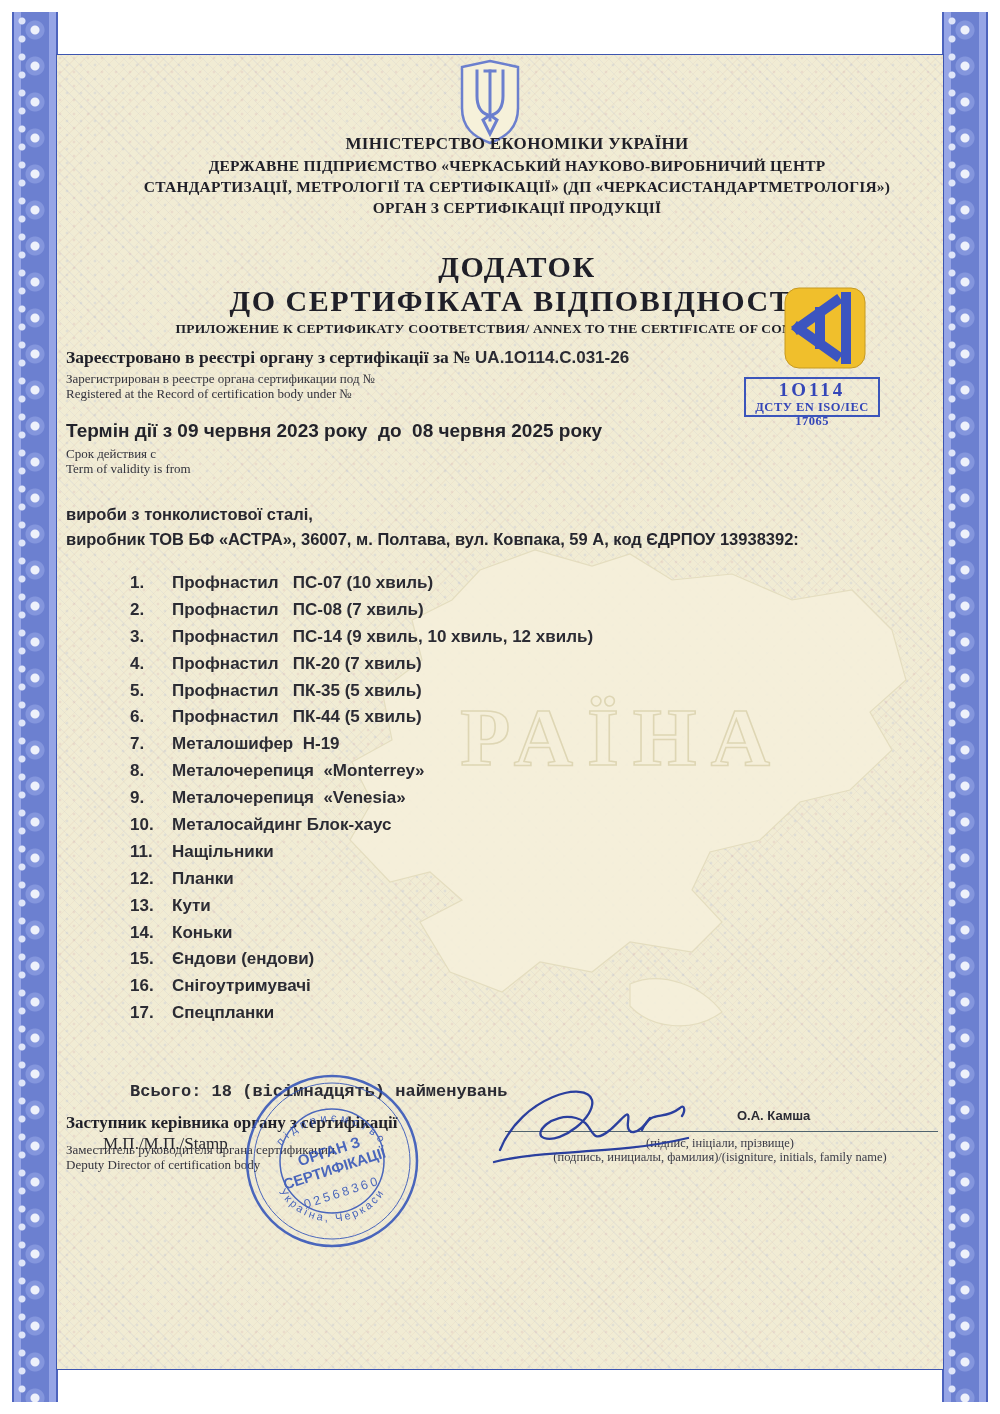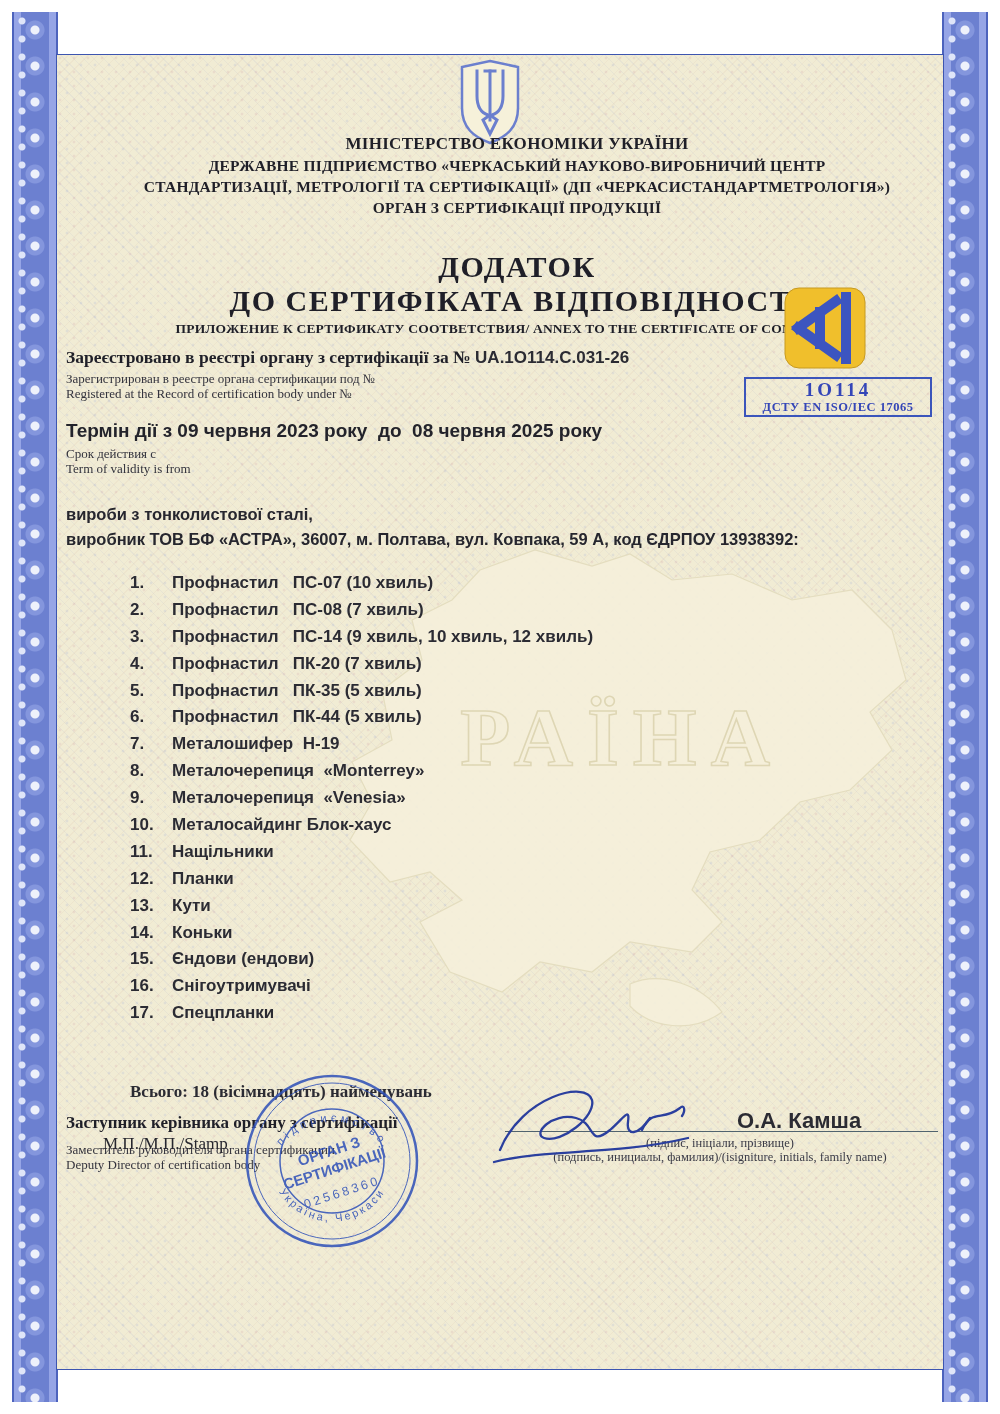--- a/index.html
+++ b/index.html
@@ -54,41 +54,41 @@
   .org-line1 { font-size:17px; line-height:22px; letter-spacing:.3px; }
   .org-line  { font-size:15.5px; line-height:21px; letter-spacing:.2px; }
   .doc-title { font-size:30px; line-height:34px; letter-spacing:1.5px; }
   .doc-subtitle { font-size:13.5px; letter-spacing:.2px; }
 
   .reg-main { font-size:17.5px; }
   .reg-num  { font-family:"Liberation Sans", sans-serif; font-size:17px; }
   .val-main { font-family:"Liberation Sans", sans-serif; font-weight:bold; font-size:19px; color:#23232b; }
 
   .mark-codebox {
-    position:absolute; left:744px; top:377px; width:188px; height:40px;
+    position:absolute; left:744px; top:377px; width:136px; height:40px;
     border:2px solid #3b55bb; color:#3446b8; text-align:center;
     font-family:"Liberation Serif", serif; font-weight:bold;
   }
   .mark-codebox .c1 { font-size:19px; line-height:21px; letter-spacing:3px; }
   .mark-codebox .c2 { font-size:12.5px; line-height:14px; letter-spacing:.5px; }
 
   .prod { font-family:"Liberation Sans", sans-serif; font-weight:bold; font-size:16.5px; color:#26262e; }
 
   .list { position:absolute; left:130px; top:570px; width:680px; z-index:2; }
   .row { display:flex; line-height:26.9px; height:26.9px;
          font-family:"Liberation Sans", sans-serif; font-weight:bold; font-size:17px; color:#2b2b33; }
   .row .num { width:42px; }
   .row .txt { white-space:pre; }
   .row.subhead { padding-left:42px; }
 
-  .total { font-family:Liberation Serif, serif; font-weight:bold; font-size:17px; color:#2b2b33; }
+  .total { font-family:Liberation Mono, monospace; font-weight:bold; font-size:17px; color:#2b2b33; }
 
   .sig-title { font-size:17px; }
   .sig-line { position:absolute; left:505px; top:1131px; width:433px; border-top:1.5px solid #50636f; z-index:2; }
-  .sig-name { font-family:"Liberation Sans", sans-serif; font-weight:bold; font-size:22px; color:#2b2b33; }
+  .sig-name { font-family:"Liberation Sans", sans-serif; font-weight:bold; font-size:13px; color:#2b2b33; }
   .captions { position:absolute; left:500px; top:1136px; width:440px; text-align:center; z-index:2; }
   .captions div { font-size:12.5px; color:#3a3a46; line-height:14px; }
 
   .stamp-wrap { position:absolute; left:243px; top:1072px; width:178px; height:178px; z-index:3; opacity:.85; }
   .sigink { position:absolute; left:492px; top:1078px; width:200px; height:95px; z-index:3; }
   .watermark { position:absolute; left:330px; top:540px; width:580px; height:510px; z-index:1; }
 </style>
 </head>
 <body>
 

